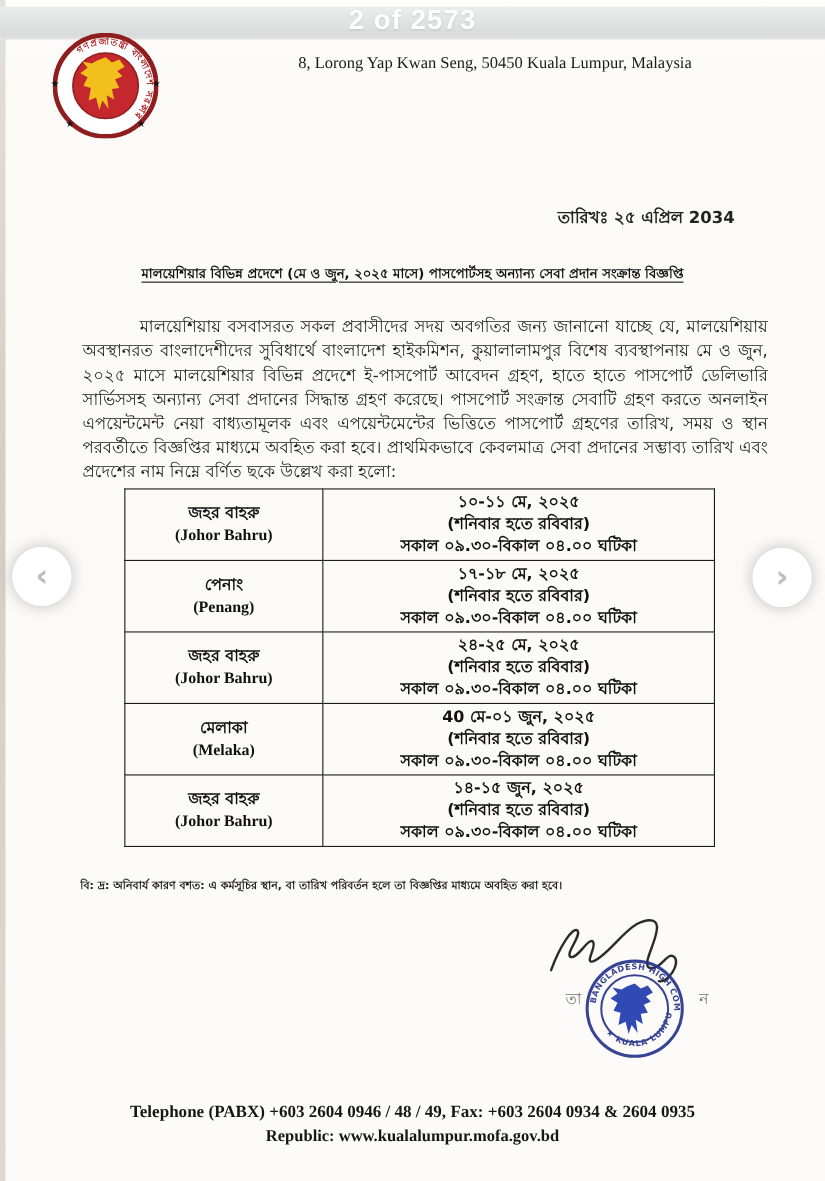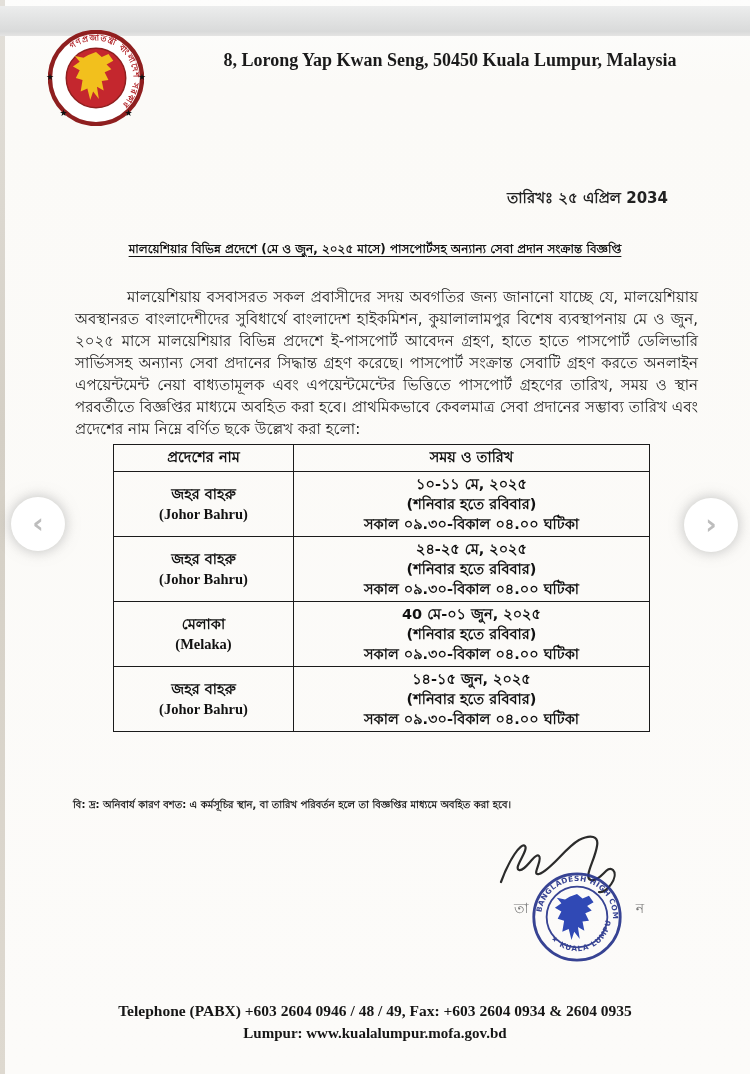--- a/index.html
+++ b/index.html
@@ -38,21 +38,21 @@
   .nav-next { left:684px; top:498px; }
 
   
   .emblem { position:absolute; left:48px; top:30px; width:96px; height:96px; }
   .org-name {
     position:absolute; top:28px; left:170px; width:560px; text-align:center;
     font-family:"Liberation Serif", serif; font-weight:bold; font-size:17.5px; color:#111;
   }
   .org-address {
     position:absolute; top:50px; left:170px; width:560px; text-align:center;
-    font-family:"Liberation Serif", serif; font-weight:bold; font-size:18px; color:#1a1a1a;
+    font-family:"Liberation Serif", serif; font-weight:normal; font-size:15px; color:#1a1a1a;
   }
 
   .date-line {
     position:absolute; top:186px; right:82px;
     font-size:15px; font-weight:bold; color:#222;
   }
   .subject {
     position:absolute; top:240px; left:40px; width:670px; text-align:center;
     font-size:12px; font-weight:bold; color:#111;
     text-decoration:underline; text-underline-offset:3px;
@@ -96,20 +96,21 @@
 
   .star { position:absolute; font-size:9px; color:#111; }
 </style>
 </head>
 <body>
 
 <div class="page">
   <div class="photo-edge-left"></div>
 
   <div class="counter-band"></div>
+  <div class="page-indicator">2 of 2573</div>
 
   <div class="emblem">
     <svg width="96" height="96" viewBox="0 0 100 100">
       <circle cx="50" cy="50" r="48" fill="#ffffff" stroke="#8f1f1f" stroke-width="4.5"></circle>
       <circle cx="50" cy="50" r="31" fill="#c4272e" stroke="#8f1f1f" stroke-width="1.5"></circle>
       <path fill="#f2c01d" d="M42,26 L50,23 L56,28 L63,25 L68,32 L61,36 L66,41 L59,44 L63,52 L56,53 L58,63 L51,59 L53,72 L47,64 L44,73 L41,61 L34,64 L36,52 L29,50 L33,42 L26,38 L33,33 L28,27 L37,29 Z"></path>
       <defs>
         <path id="embring" d="M 50,50 m -39,0 a 39,39 0 1,1 78,0 a 39,39 0 1,1 -78,0"></path>
       </defs>
       <text font-size="8.5" fill="#b02025" font-weight="bold" letter-spacing="1">
@@ -127,31 +128,38 @@
   <div class="date-line">তারিখঃ ২৫ এপ্রিল 2034</div>
   <div class="subject">মালয়েশিয়ার বিভিন্ন প্রদেশে (মে ও জুন, ২০২৫ মাসে) পাসপোর্টসহ অন্যান্য সেবা প্রদান  সংক্রান্ত বিজ্ঞপ্তি</div>
   <div class="body-text">মালয়েশিয়ায় বসবাসরত সকল প্রবাসীদের সদয় অবগতির জন্য জানানো যাচ্ছে যে, মালয়েশিয়ায় অবস্থানরত বাংলাদেশীদের সুবিধার্থে বাংলাদেশ হাইকমিশন, কুয়ালালামপুর বিশেষ ব্যবস্থাপনায় মে ও জুন, ২০২৫ মাসে মালয়েশিয়ার বিভিন্ন প্রদেশে ই-পাসপোর্ট আবেদন গ্রহণ, হাতে হাতে পাসপোর্ট ডেলিভারি সার্ভিসসহ অন্যান্য সেবা প্রদানের সিদ্ধান্ত গ্রহণ করেছে। পাসপোর্ট সংক্রান্ত সেবাটি গ্রহণ করতে অনলাইন এপয়েন্টমেন্ট নেয়া বাধ্যতামূলক এবং এপয়েন্টমেন্টের ভিত্তিতে পাসপোর্ট গ্রহণের তারিখ, সময় ও স্থান পরবর্তীতে বিজ্ঞপ্তির মাধ্যমে অবহিত করা হবে। প্রাথমিকভাবে কেবলমাত্র সেবা প্রদানের সম্ভাব্য তারিখ এবং প্রদেশের নাম নিম্নে বর্ণিত ছকে উল্লেখ করা হলো:</div>
 
   <table class="schedule">
     <colgroup>
         <col class="c1">
         <col class="c2">
       </colgroup>
     <tbody>
-        <tr>
-      <th>প্রদেশের নাম</th>
-      <th>সময় ও তারিখ</th>
-    </tr>
     <tr>
       <td>
             <span class="cell-line prov-bn">জহর বাহরু</span>
             <span class="cell-line prov-en">(Johor Bahru)</span>
           </td>
       <td>
             <span class="cell-line">১০-১১ মে, ২০২৫</span>
+            <span class="cell-line">(শনিবার হতে রবিবার)</span>
+            <span class="cell-line">সকাল ০৯.৩০-বিকাল ০৪.০০ ঘটিকা</span>
+          </td>
+    </tr>
+    <tr>
+      <td>
+            <span class="cell-line prov-bn">পেনাং</span>
+            <span class="cell-line prov-en">(Penang)</span>
+          </td>
+      <td>
+            <span class="cell-line">১৭-১৮ মে, ২০২৫</span>
             <span class="cell-line">(শনিবার হতে রবিবার)</span>
             <span class="cell-line">সকাল ০৯.৩০-বিকাল ০৪.০০ ঘটিকা</span>
           </td>
     </tr>
     <tr>
       <td>
             <span class="cell-line prov-bn">জহর বাহরু</span>
             <span class="cell-line prov-en">(Johor Bahru)</span>
           </td>
       <td>
@@ -211,21 +219,21 @@
         <textPath href="#stampTop" startOffset="4%">BANGLADESH HIGH COMMISSION</textPath>
       </text>
       <text font-size="8" fill="#27348b" font-weight="bold" letter-spacing="1">
         <textPath href="#stampBottom" startOffset="22%">★ KUALA LUMPUR ★</textPath>
       </text>
     </svg>
   </div>
 
   <div class="footer">
     <div class="f1">Telephone (PABX) +603 2604 0946 / 48 / 49, Fax: +603 2604 0934 &amp; 2604 0935</div>
-    <div class="f3">Lumpur: www.kualalumpur.mofa.gov.bd</div>
+    <div class="f3">Republic: www.kualalumpur.mofa.gov.bd</div>
   </div>
 
   <button class="nav-btn nav-prev">
     <span>‹</span>
   </button>
   <button class="nav-btn nav-next">
     <span>›</span>
   </button>
 </div>
 

